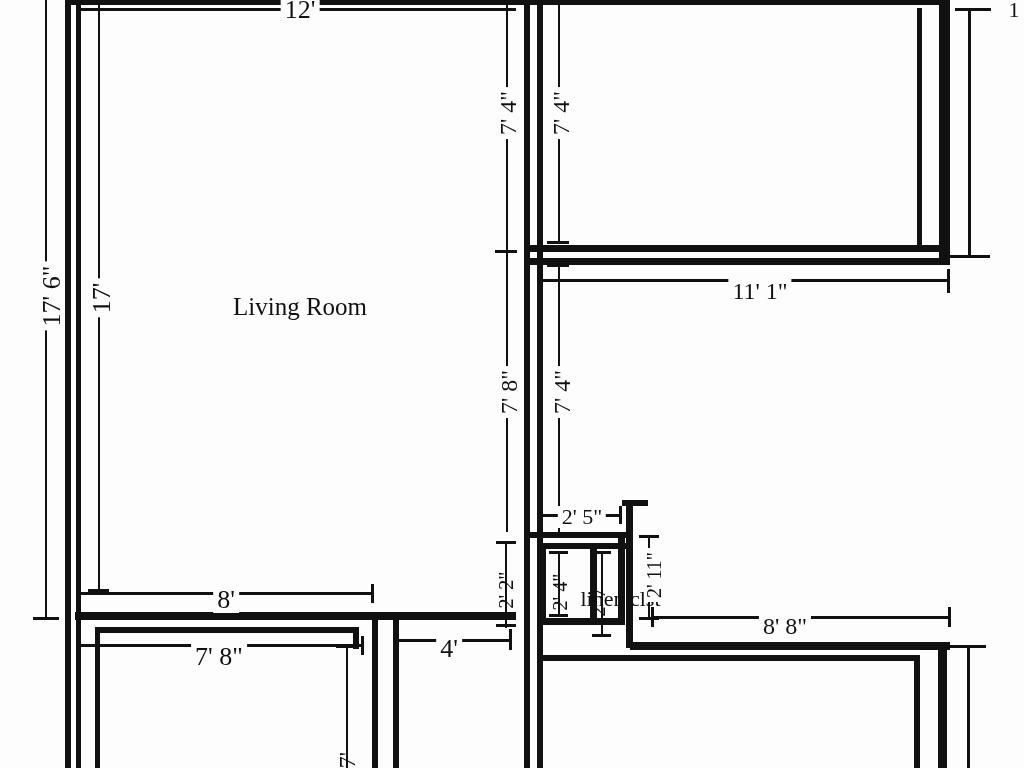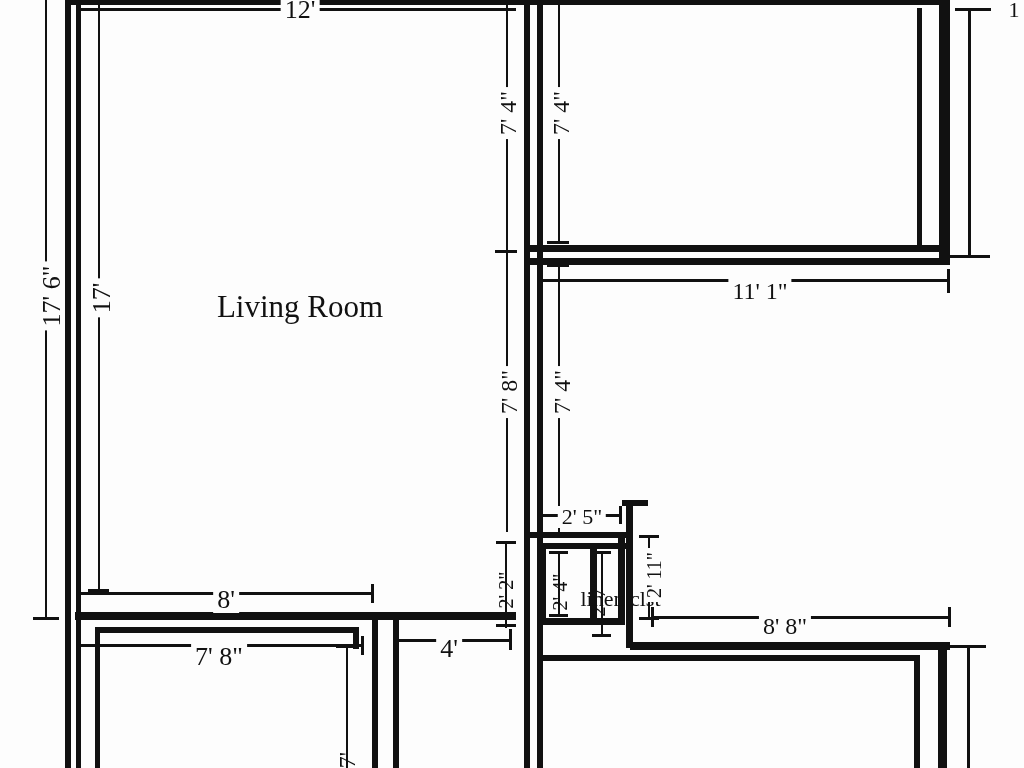--- a/index.html
+++ b/index.html
@@ -16,21 +16,21 @@
     position:absolute;
     transform:translate(-50%,-50%);
     white-space:nowrap;
     background:#fdfdfd;
     padding:0 4px;
     line-height:1;
     color:#111;
   }
   .rot{transform:translate(-50%,-50%) rotate(-90deg);}
   .nobg{background:transparent;padding:0;}
-  .s27{font-size:31px;}
+  .s27{font-size:25px;}
   .s26{font-size:26px;}
   .s24{font-size:24px;}
   .s22{font-size:22px;}
   .s20{font-size:20px;}
 </style>
 </head>
 <body>
 
 <div id="plan">
 

